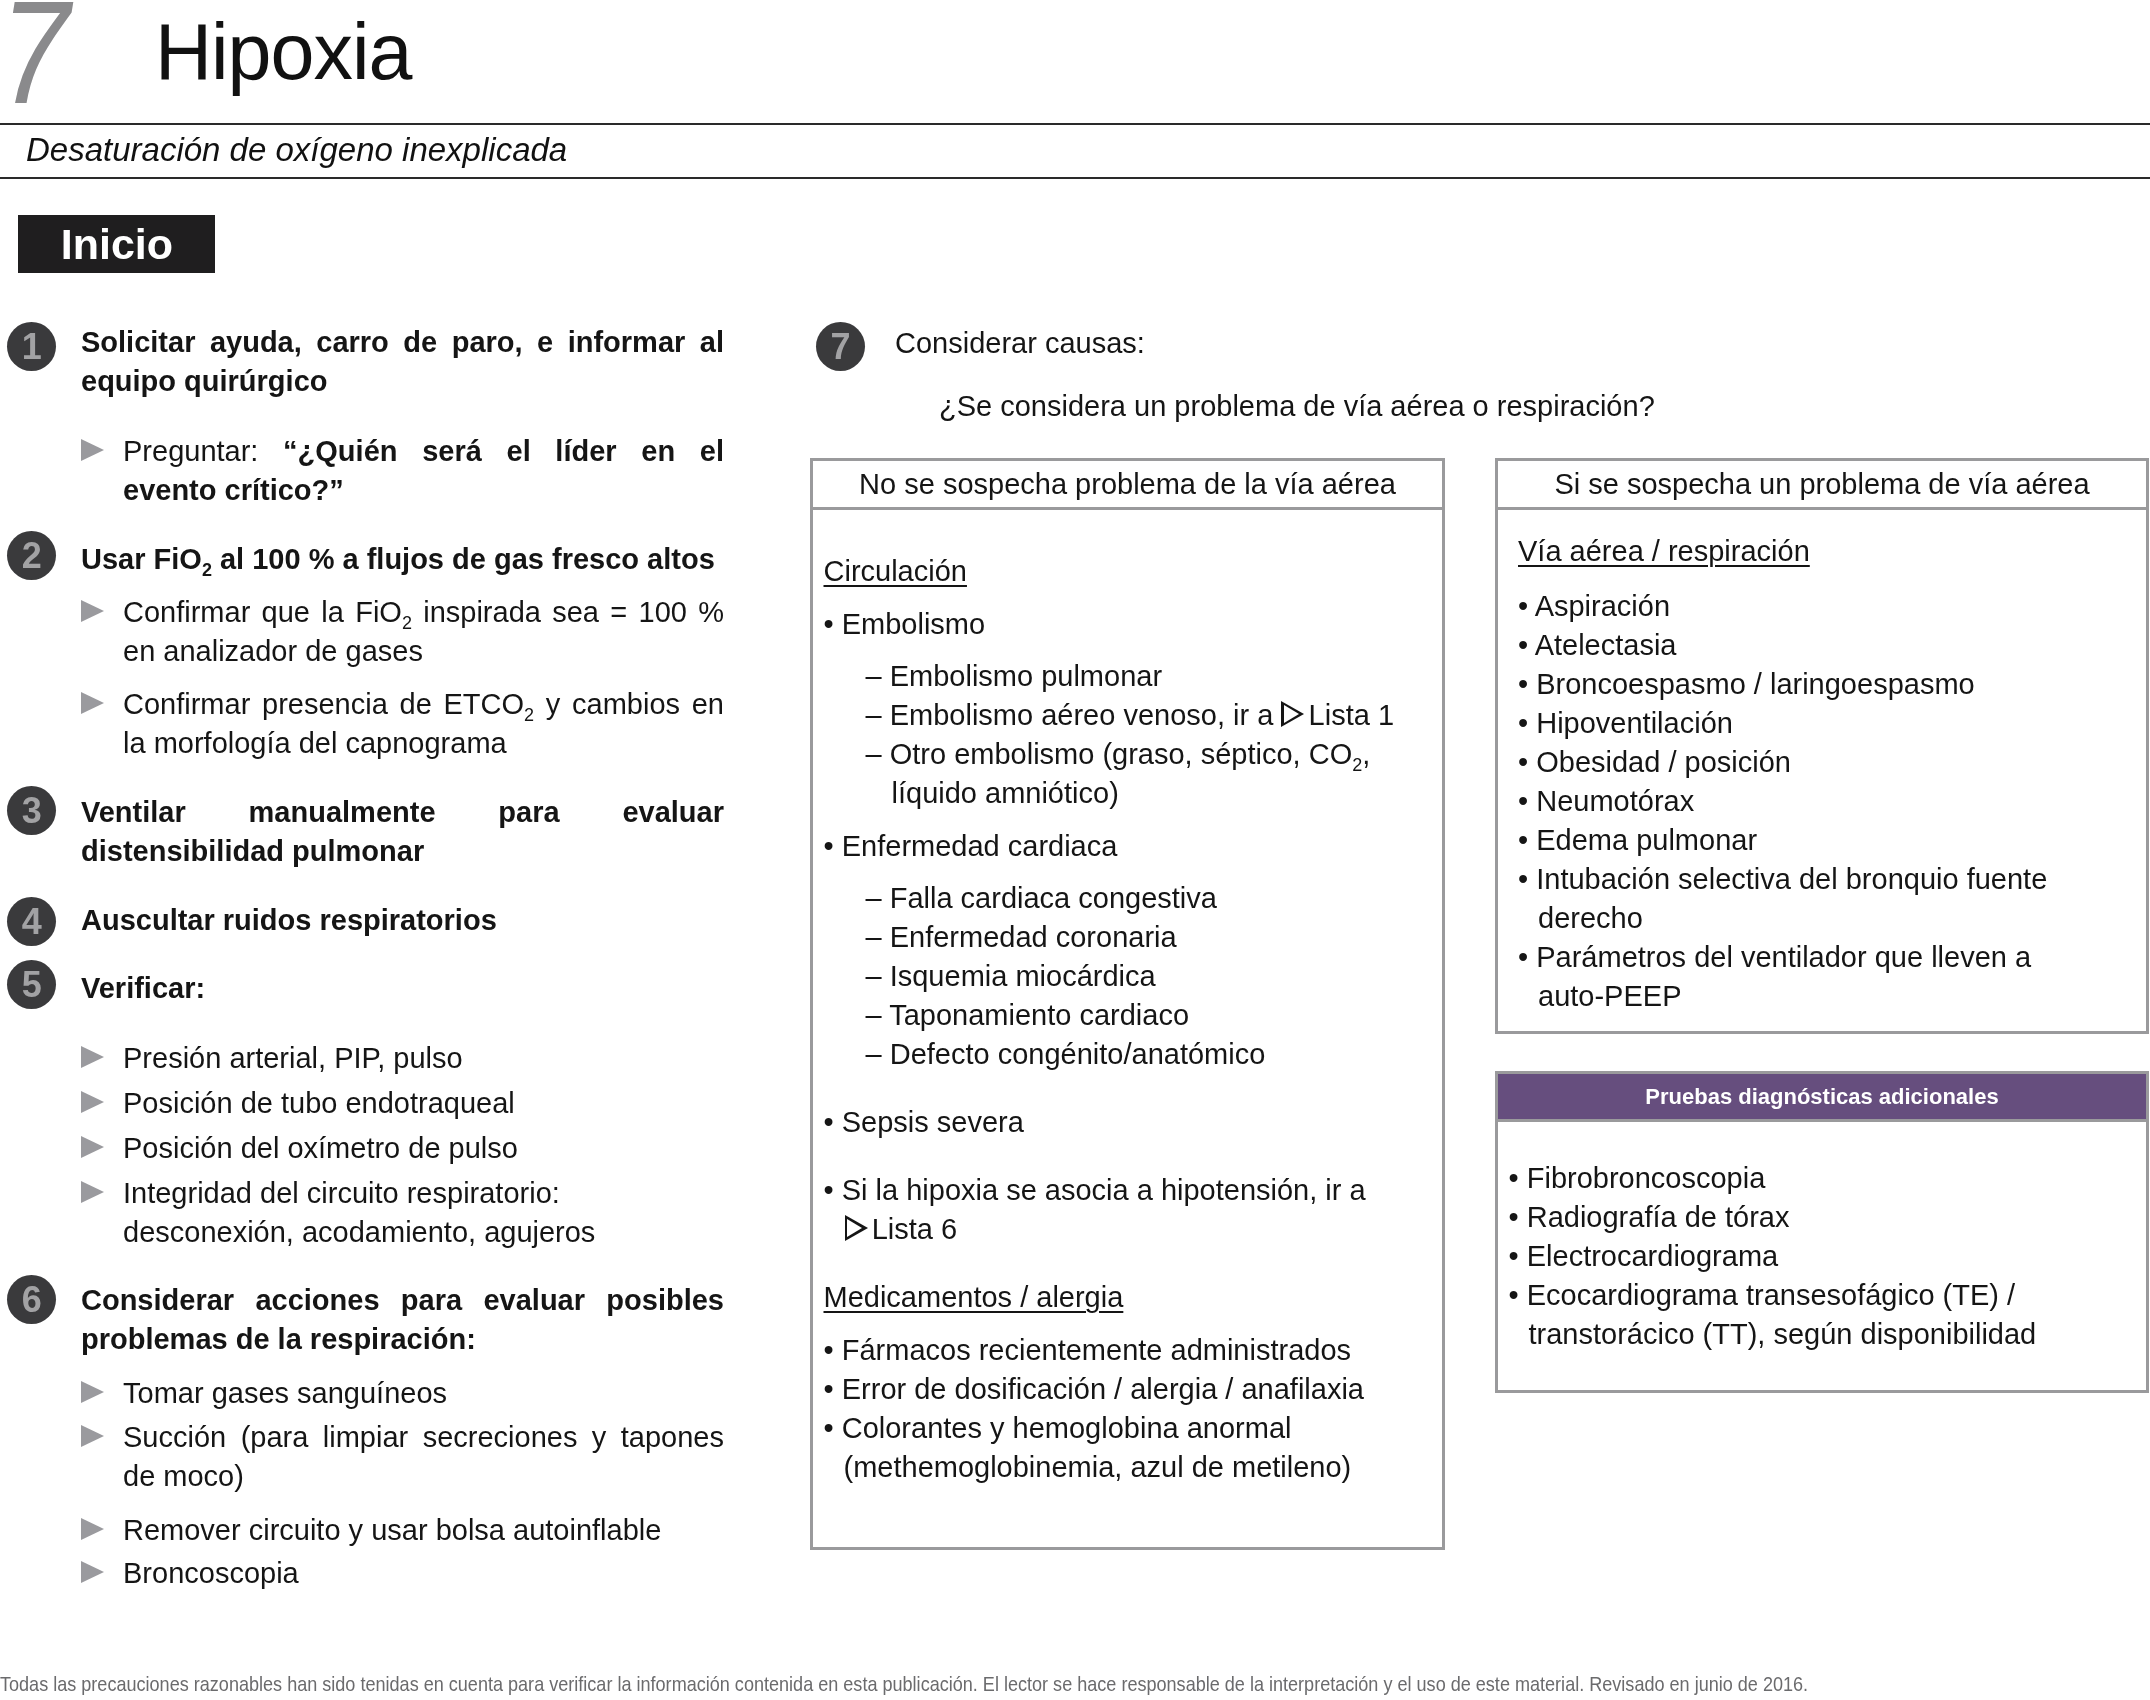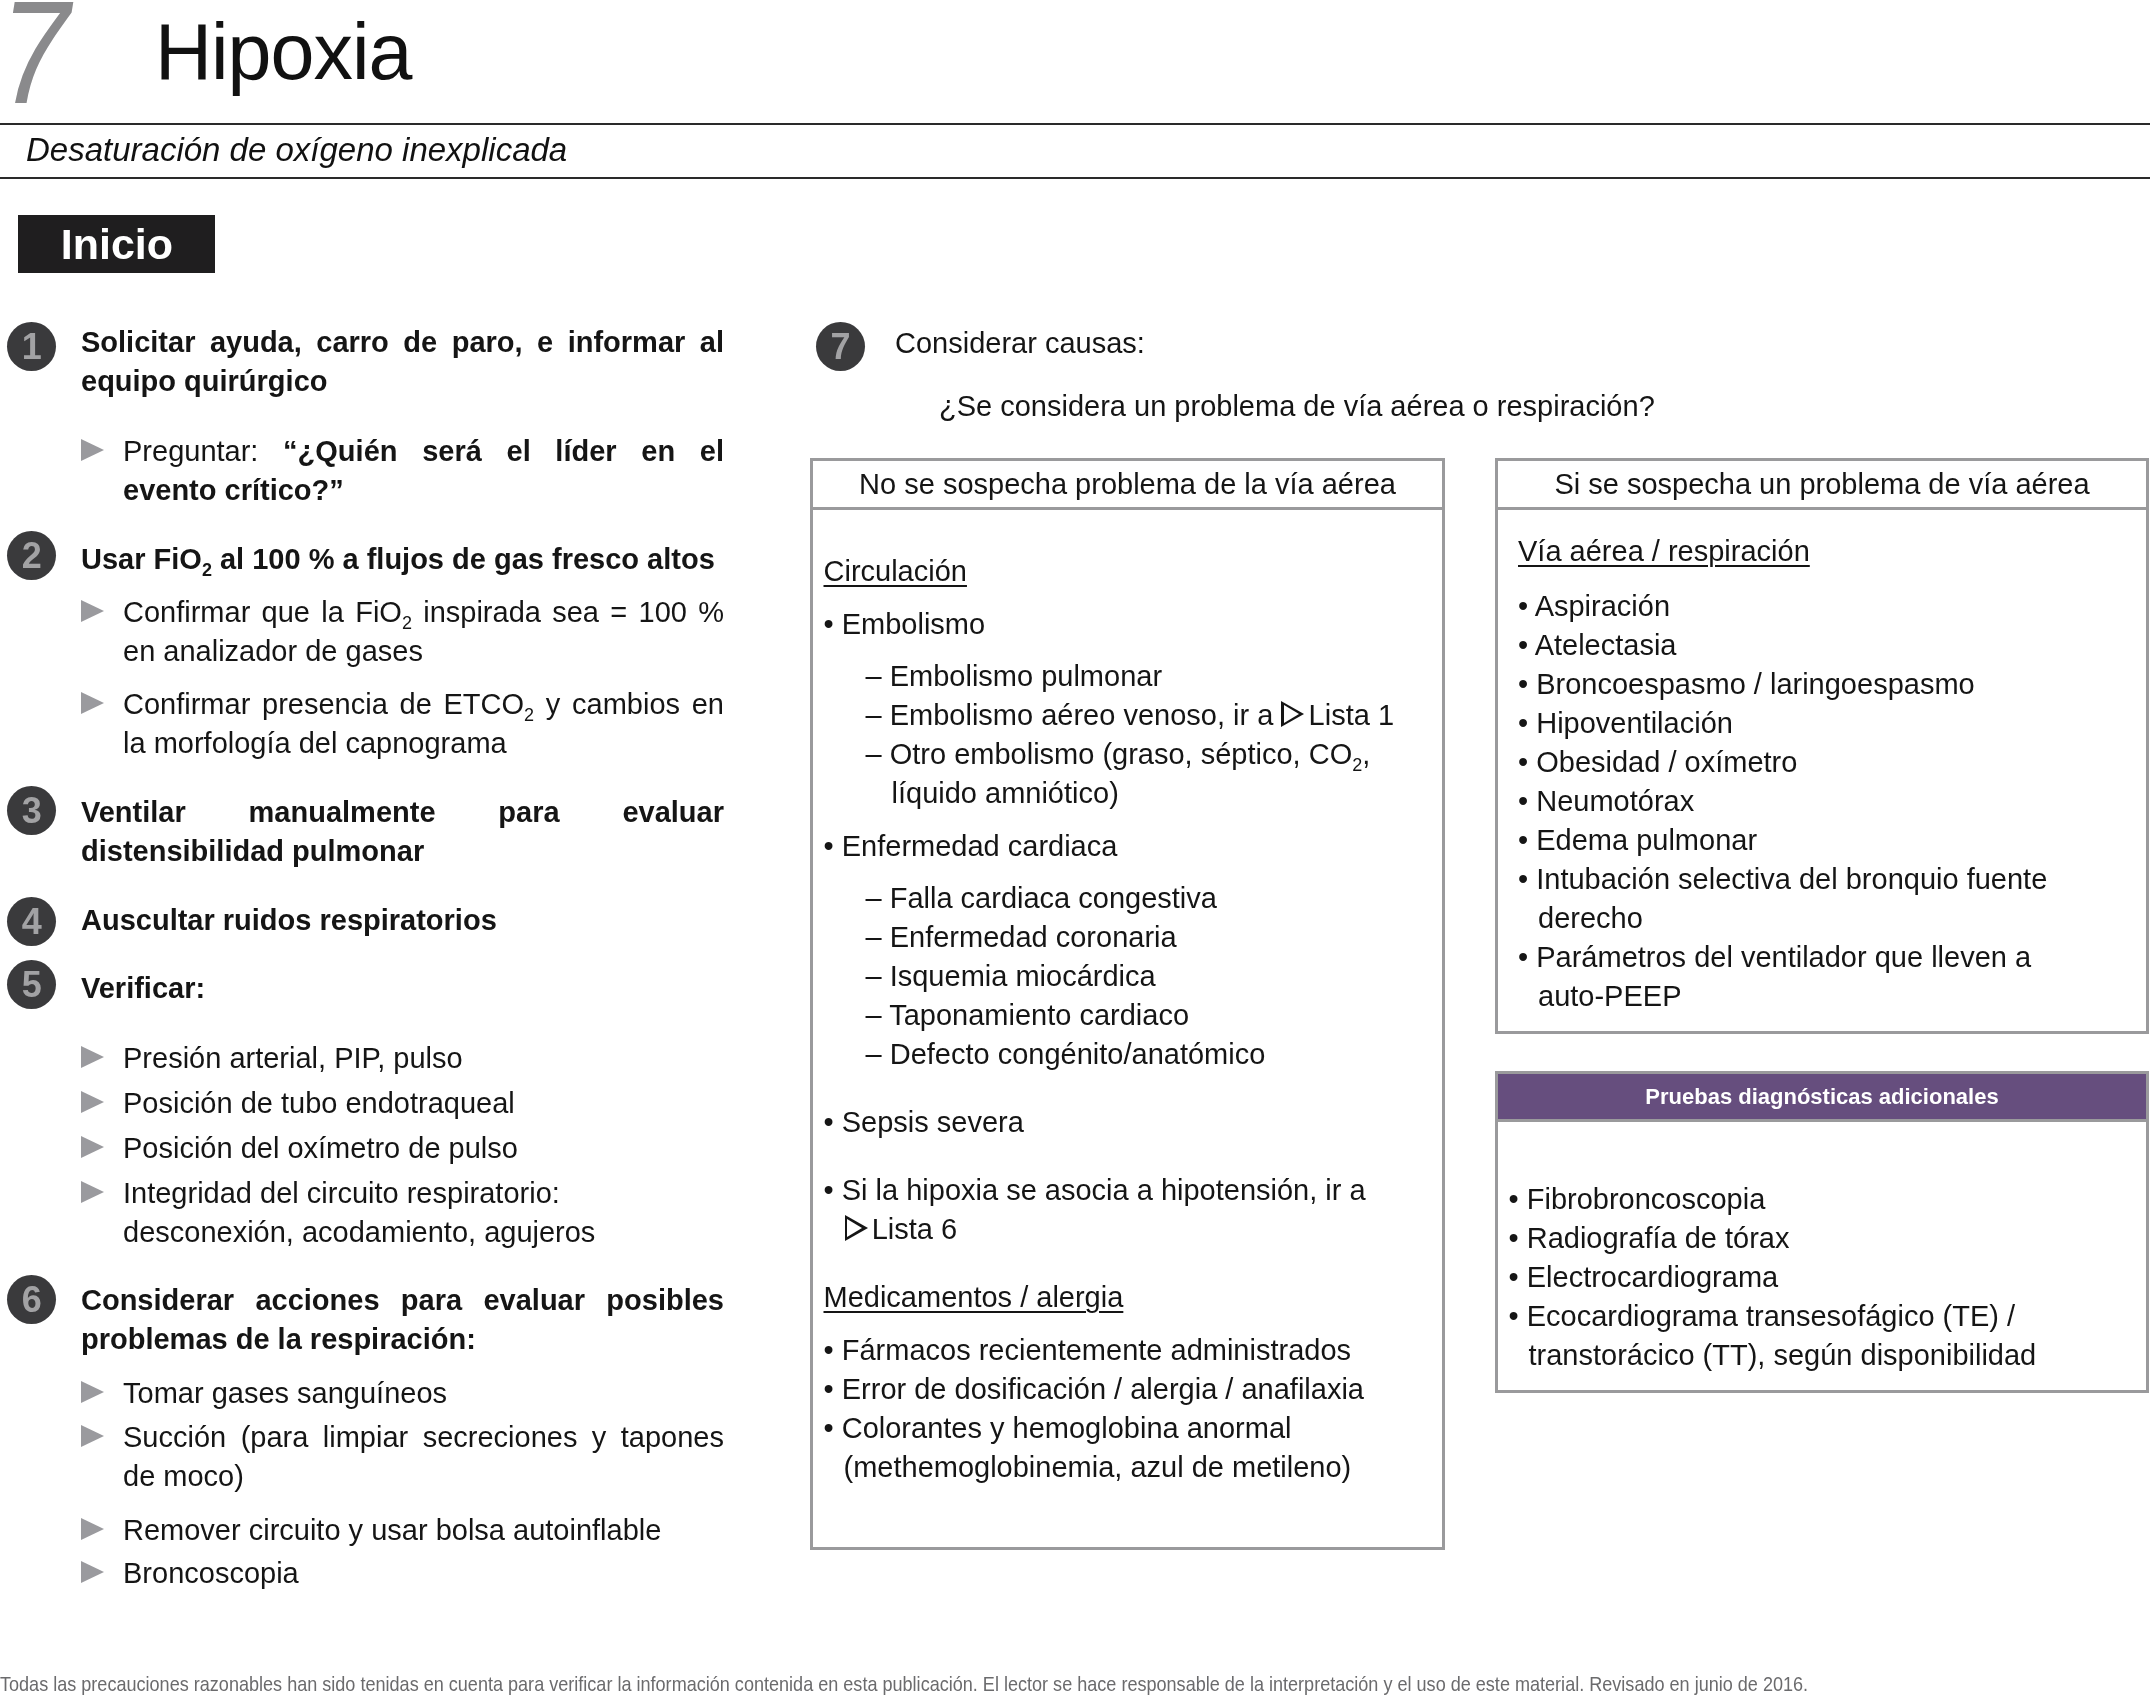--- a/index.html
+++ b/index.html
@@ -145,31 +145,31 @@
 </div>
 
 <div class="abs box" style="left:1495px; top:458px; width:654px; height:576px;">
   <div class="box-header">Si se sospecha un problema de vía aérea</div>
   <div class="box-body" style="padding-left:20px; padding-top:22px;">
     <div class="u" style="margin-bottom:15.7px;">Vía aérea / respiración</div>
     <div class="bul">• <span>Aspiración</span></div>
     <div class="bul">• <span>Atelectasia</span></div>
     <div class="bul">• <span>Broncoespasmo / laringoespasmo</span></div>
     <div class="bul">• <span>Hipoventilación</span></div>
-    <div class="bul">• <span>Obesidad / oxímetro</span></div>
+    <div class="bul">• <span>Obesidad / posición</span></div>
     <div class="bul">• <span>Neumotórax</span></div>
     <div class="bul">• <span>Edema pulmonar</span></div>
     <div class="bul" style="width:556px;">• <span>Intubación selectiva del bronquio fuente derecho</span></div>
     <div class="bul" style="width:556px;">• <span>Parámetros del ventilador que lleven a auto-PEEP</span></div>
   </div>
 </div>
 
 <div class="abs box" style="left:1495px; top:1071px; width:654px; height:322px;">
   <div class="box-header purple" style="height:48px;">Pruebas diagnósticas adicionales</div>
-  <div class="box-body" style="padding-left:10.5px; padding-top:37px;margin-top:21px;">
+  <div class="box-body" style="padding-left:10.5px; padding-top:37px;">
     <div class="bul">• <span>Fibrobroncoscopia</span></div>
     <div class="bul">• <span>Radiografía de tórax</span></div>
     <div class="bul">• <span>Electrocardiograma</span></div>
     <div class="bul" style="width:567px;">• <span>Ecocardiograma transesofágico (TE) / transtorácico (TT), según disponibilidad</span></div>
   </div>
 </div>
 
 <div class="abs footer">Todas las precauciones razonables han sido tenidas en cuenta para verificar la información contenida en esta publicación. El lector se hace responsable de la interpretación y el uso de este material. Revisado en junio de 2016.</div>
 
 

